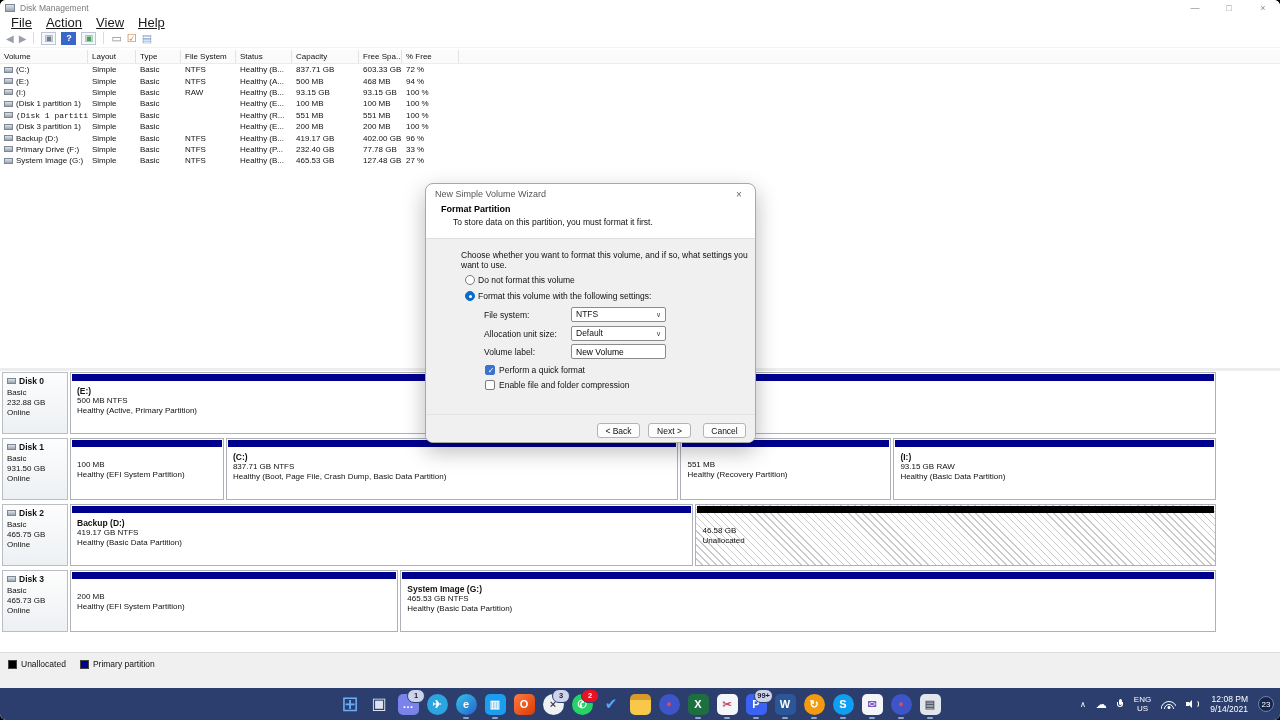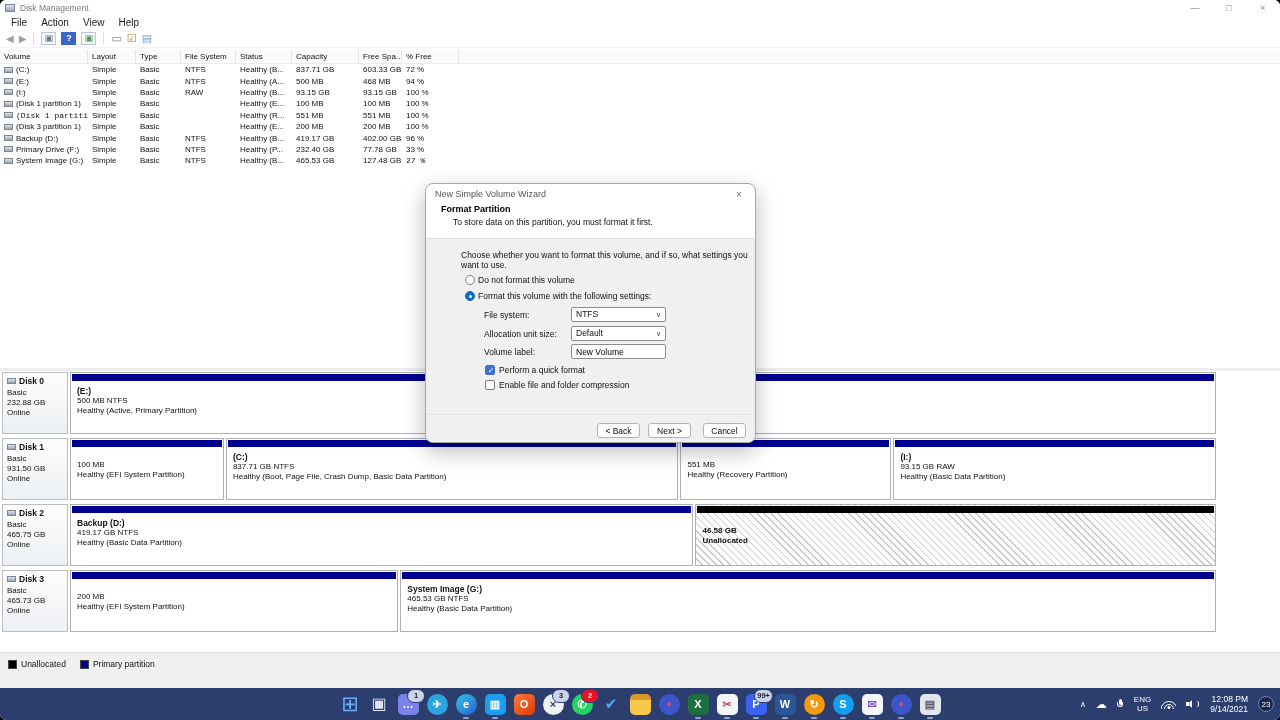--- a/index.html
+++ b/index.html
@@ -4,21 +4,21 @@
 <style>
   html,body{margin:0;padding:0;background:#000;}
   #screen{position:relative;width:1280px;height:720px;background:#fff;overflow:hidden;
           font-family:"Liberation Sans",sans-serif;color:#111;border-radius:6px;}
   
   .titlebar{position:absolute;top:0;left:0;right:0;height:16px;background:#fff;display:flex;align-items:center;padding-left:5px;gap:5px;}
   .title-text{font-size:8.5px;color:#7a7a7a;}
   .win-controls{position:absolute;right:0;top:0;height:16px;display:flex;}
   .win-btn{width:34px;text-align:center;font-size:9px;color:#8a8a8a;line-height:16px;cursor:default;}
   .menubar{position:absolute;top:16px;left:0;right:0;height:13px;display:flex;align-items:center;padding-left:4px;}
-  .menu-item{font-size:10px;color:#1a1a1a;padding:0 7px;}
+  .menu-item{font-size:13px;color:#1a1a1a;padding:0 7px;text-decoration:underline;}
   .toolbar{position:absolute;top:29px;left:0;right:0;height:18px;display:flex;align-items:center;padding-left:6px;gap:5px;border-bottom:1px solid #f3f3f3;}
   .tb-sep{width:1px;height:12px;background:#dcdcdc;margin:0 2px;}
   .tb-box{width:15px;height:13px;border:1px solid #bcc7d4;background:#f4f7fb;font-size:9px;display:flex;align-items:center;justify-content:center;box-sizing:border-box;}
   .tb-help{background:#3a66c9;border-color:#3a66c9;color:#fff;font-weight:bold;}
   .tb-glyph{font-size:11px;line-height:13px;}
   .tb-arrow{font-size:10px;}
   
   .vol-header{position:absolute;top:50px;left:0;right:0;height:13px;background:#fbfbfb;border-bottom:1px solid #ececec;display:flex;}
   .vh-cell{box-sizing:border-box;border-right:1px solid #e3e3e3;font-size:8px;padding-left:4px;line-height:13px;color:#111;white-space:nowrap;overflow:hidden;}
   .vh-fill{flex:1;border-right:none;}
@@ -251,21 +251,21 @@
         <span class="vr-cell" style="width: 88px;">
           <span class="drv"></span>
           <span>System Image (G:)</span>
         </span>
         <span class="vr-cell" style="width: 48px;">Simple</span>
         <span class="vr-cell" style="width: 45px;">Basic</span>
         <span class="vr-cell" style="width: 55px;">NTFS</span>
         <span class="vr-cell" style="width: 56px;">Healthy (B...</span>
         <span class="vr-cell" style="width: 67px;">465.53 GB</span>
         <span class="vr-cell" style="width: 43px;">127.48 GB</span>
-        <span class="vr-cell" style="width: 57px; font-family: Liberation Mono, monospace;">27 %</span>
+        <span class="vr-cell" style="width: 57px;">27 %</span>
       </div>
     </div>
 
   <div class="splitter"></div>
   <div class="disk-pane">
       <div class="disk-row" style="top: 1px;">
         <div class="disk-label">
           <div class="dl-name">
             <span class="drv"></span>
             <span>Disk 0</span>
@@ -324,21 +324,21 @@
           <div class="dl-line">Basic</div>
           <div class="dl-line">465.75 GB</div>
           <div class="dl-line">Online</div>
         </div>
         <div class="disk-parts">
           <div class="part" style="flex: 0 1 54.5%; --strip: #00008f;">
             <div class="p-title">Backup (D:)</div>
             <div class="p-line">419.17 GB NTFS</div>
             <div class="p-line">Healthy (Basic Data Partition)</div>
           </div>
-          <div class="part unalloc" style="flex: 0 1 45.5%; font-weight: bold;">
+          <div class="part unalloc" style="flex: 0 1 45.5%;">
             <div class="p-pad"></div>
             <div class="p-line">46.58 GB</div>
             <div class="p-line">Unallocated</div>
           </div>
         </div>
       </div>
       <div class="disk-row" style="top: 199px;">
         <div class="disk-label">
           <div class="dl-name">
             <span class="drv"></span>

